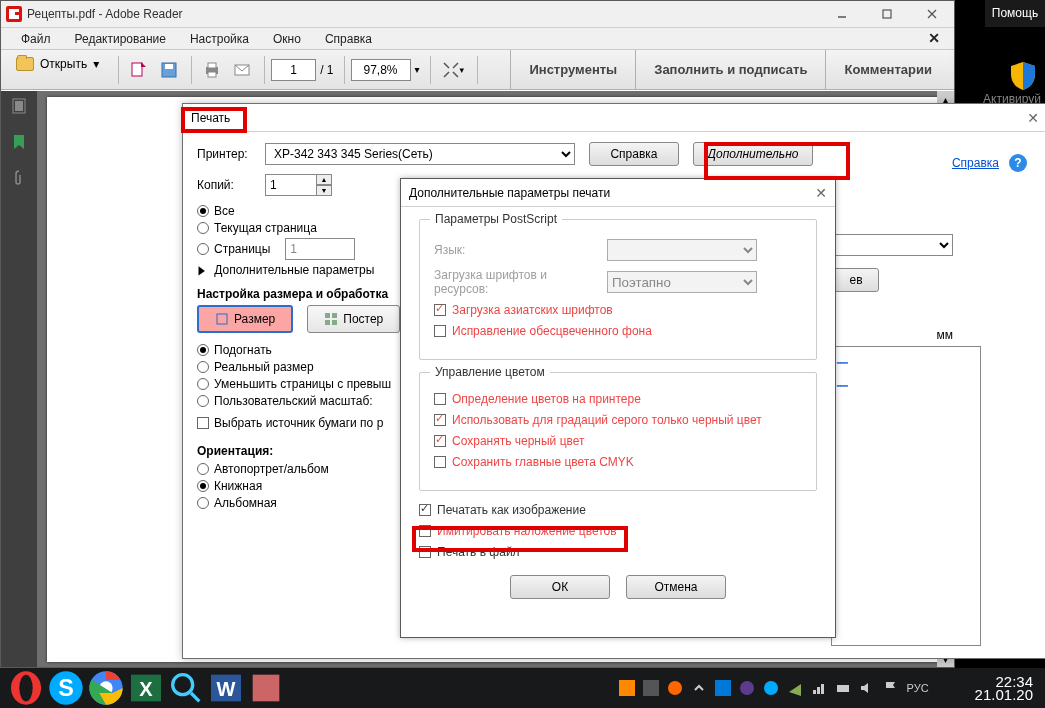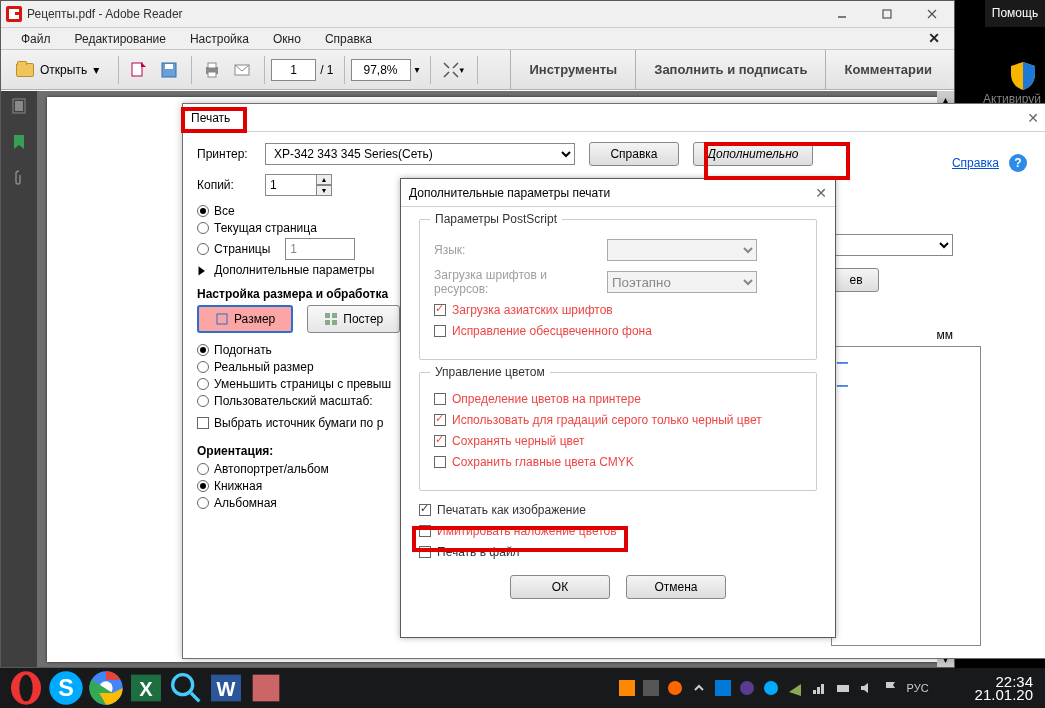--- a/index.html
+++ b/index.html
@@ -19,21 +19,21 @@
 .winbtn { width: 45px; height: 27px; display: flex; align-items: center; justify-content: center; color: #555; }
 .winbtn svg { width:10px; height:10px; }
 
 .menubar { height: 22px; background: #f0f0f0; border-bottom: 1px solid #c8c8c8; display: flex; align-items: center; padding: 0 4px; position: relative; }
 .menubar span { padding: 0 8px; font-size: 12px; color: #222; margin-left: 8px; }
 .menubar .close-x { position:absolute; right:6px; top:2px; font-weight:bold; font-size:14px;}
 
 .toolbar { height: 40px; background: linear-gradient(#f2f2f2,#e4e4e4); border-bottom: 1px solid #b0b0b0; display: flex; align-items: center; padding: 0 4px; }
 .tool { height: 28px; min-width: 28px; display: inline-flex; align-items: center; justify-content: center; margin-right: 2px; border: 1px solid transparent; border-radius: 2px; padding: 0 4px; }
 .tool svg { width:18px; height:18px; }
-.open-btn { display:flex; align-items:center; gap:6px; padding: 0 10px;}
+.open-btn { display:flex; align-items:flex-start; gap:6px; padding: 0 10px;}
 .open-btn .folder-ic { width:18px;height:14px;background:#f3c45a;border:1px solid #b8922c;border-radius:2px;position:relative;}
 .open-btn .folder-ic::before{content:"";position:absolute;top:-3px;left:0;width:8px;height:3px;background:#f3c45a;border:1px solid #b8922c;border-bottom:none;border-radius:2px 2px 0 0;}
 .sep { width:1px; height:28px; background:#b8b8b8; margin: 0 6px;}
 .pagebox, .zoombox { height: 22px; border: 1px solid #888; background:#fff; width: 45px; text-align:center; font-size:12px;}
 .zoombox { width:60px;}
 .right-tabs { margin-left: auto; display:flex; height:100%; }
 .rtab { padding: 0 18px; display:flex; align-items:center; border-left:1px solid #b0b0b0; font-size:13px; font-weight:bold; color:#444; background:linear-gradient(#f4f4f4,#e2e2e2);}
 
 .sidepanel { position:absolute; left:0; top:90px; width:36px; bottom:0; background:#3f3f3f; display:flex; flex-direction:column; align-items:center; padding-top:6px; gap:18px;}
 .sidepanel .sic { width:18px; height:18px; opacity:.6;}

